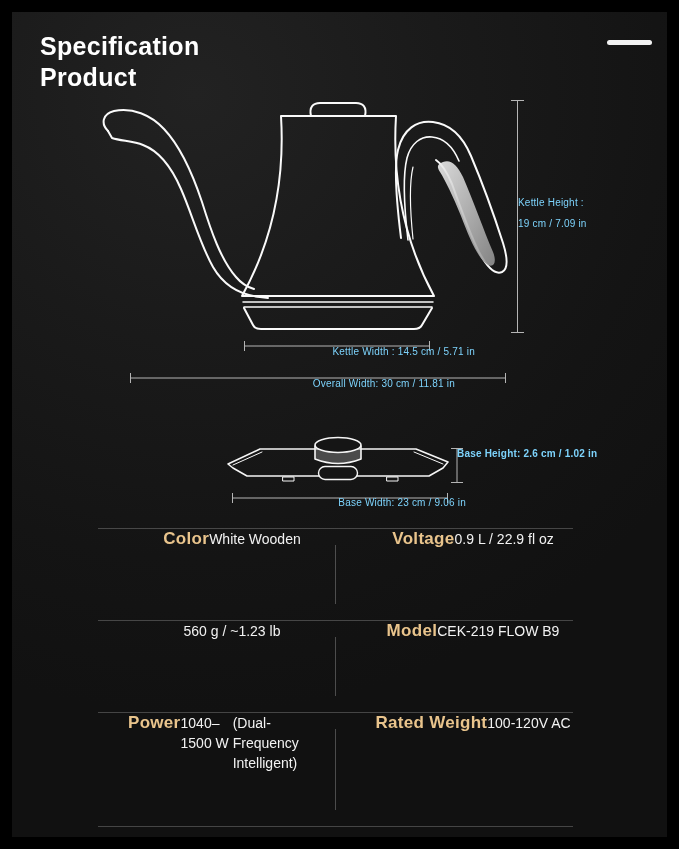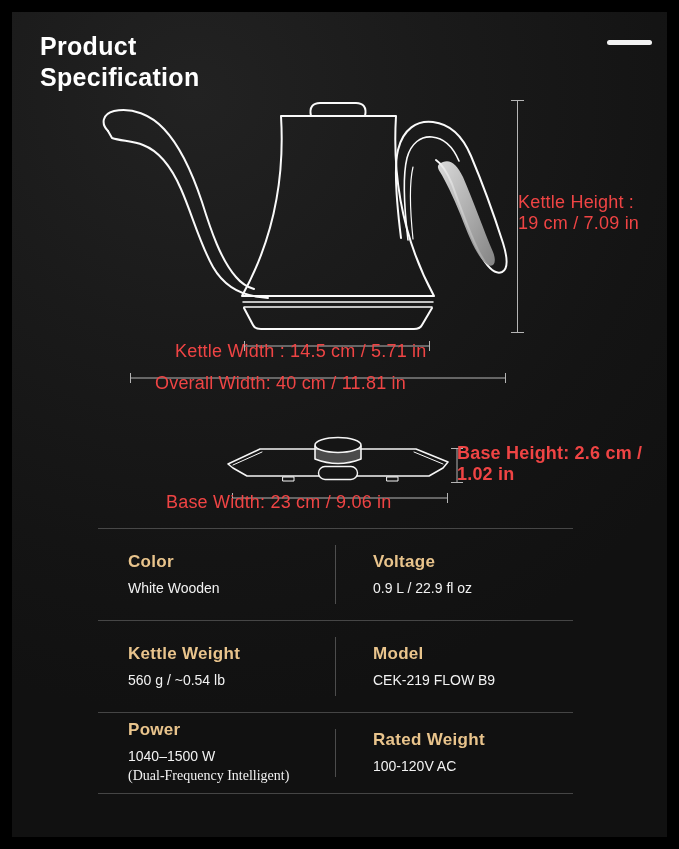--- a/index.html
+++ b/index.html
@@ -12,51 +12,51 @@
            background:radial-gradient(95% 75% at 28% 10%, #222222 0%, #1a1a1a 40%, #141414 75%, #111111 100%); }
 
   .page-title { position:absolute; left:28px; top:19px; color:#ffffff;
                 font-size:25px; font-weight:800; line-height:31px; letter-spacing:.3px; }
 
   .header-dash { position:absolute; left:595px; top:28px; width:45px; height:5px;
                  background:#f2f2f2; border-radius:3px; }
 
   .diagram-svg { position:absolute; left:0; top:0; width:679px; height:849px; }
 
-  .dim-text { position:absolute; color:#ef4444; font-size:18px; letter-spacing:.2px; line-height:21px; }
-  .dim-center { text-align:left; }
+  .dim-text { position:absolute; color:#7dd3fc; font-size:10px; letter-spacing:.2px; line-height:21px; }
+  .dim-center { text-align:right; }
 
   .kettle-height-text { left:518px; top:192px; }
   .kettle-width-text  { left:175px; top:341px; width:300px; }
   .overall-width-text { left:155px; top:373px; width:300px; }
   .base-height-text   { left:457px; top:443px;font-weight:bold; }
   .base-width-text    { left:166px; top:492px; width:300px; }
 
   .spec-table { position:absolute; left:98px; top:528px; width:475px; }
   .spec-row { display:grid; grid-template-columns:238px 237px; height:92px;
               border-top:1px solid rgba(255,255,255,.22); }
-  .spec-row:last-child { height:82px; border-bottom:1px solid rgba(255,255,255,.22); }
-  .spec-cell { display:flex; flex-direction:column; justify-content:center;
+  .spec-row:last-child { height:115px; border-bottom:1px solid rgba(255,255,255,.22); }
+  .spec-cell { display:flex; flex-direction:row; justify-content:center;
                padding-left:30px; position:relative; }
   .spec-cell.col2 { padding-left:37px; }
   .spec-cell.col1::after { content:""; position:absolute; right:0; top:16px; bottom:16px;
                width:1px; background:rgba(255,255,255,.25); }
   .spec-label { color:#e9c48c; font-size:17px; font-weight:700; letter-spacing:.3px; }
-  .spec-value { color:#f2f2f2; font-size:14px; line-height:20px; margin-top:6px; }
-  .spec-value2 { color:#f2f2f2; font-size:14px; line-height:20px;font-family:Liberation Serif, serif; }
+  .spec-value { color:#f2f2f2; font-size:14px; line-height:20px; margin-top:0; }
+  .spec-value2 { color:#f2f2f2; font-size:14px; line-height:20px; }
 </style>
 </head>
 <body>
 
 <div class="frame">
   <div class="panel">
 
     <div class="page-title">
+      <div>Specification</div>
       <div>Product</div>
-      <div>Specification</div>
     </div>
 
     <div class="header-dash"></div>
   </div>
 
   <svg class="diagram-svg" viewBox="0 0 679 849" xmlns="http://www.w3.org/2000/svg">
     <defs>
       <linearGradient id="gripGrad" x1="0" y1="0" x2="1" y2="1">
         <stop offset="0" stop-color="#efefef"></stop>
         <stop offset="1" stop-color="#8f8f8f"></stop>
@@ -121,41 +121,40 @@
         <path d="M 232,498 H 448 M 232.5,493 V 503 M 447.5,493 V 503"></path>
       </g>
     </g>
   </svg>
 
   <div class="dim-text kettle-height-text">
     <div>Kettle Height :</div>
     <div>19 cm / 7.09 in</div>
   </div>
   <div class="dim-text dim-center kettle-width-text">Kettle Width : 14.5 cm / 5.71 in</div>
-  <div class="dim-text dim-center overall-width-text">Overall Width: 40 cm / 11.81 in</div>
+  <div class="dim-text dim-center overall-width-text">Overall Width: 30 cm / 11.81 in</div>
   <div class="dim-text base-height-text">Base Height: 2.6 cm / 1.02 in</div>
   <div class="dim-text dim-center base-width-text">Base Width: 23 cm / 9.06 in</div>
 
   <div class="spec-table">
 
     <div class="spec-row">
       <div class="spec-cell col1">
         <div class="spec-label">Color</div>
         <div class="spec-value">White Wooden</div>
       </div>
       <div class="spec-cell col2">
         <div class="spec-label">Voltage</div>
         <div class="spec-value">0.9 L / 22.9 fl oz</div>
       </div>
     </div>
 
     <div class="spec-row">
       <div class="spec-cell col1">
-        <div class="spec-label">Kettle Weight</div>
-        <div class="spec-value">560 g / ~0.54 lb</div>
+        <div class="spec-value">560 g / ~1.23 lb</div>
       </div>
       <div class="spec-cell col2">
         <div class="spec-label">Model</div>
         <div class="spec-value">CEK-219 FLOW B9</div>
       </div>
     </div>
 
     <div class="spec-row">
       <div class="spec-cell col1">
         <div class="spec-label">Power</div>

